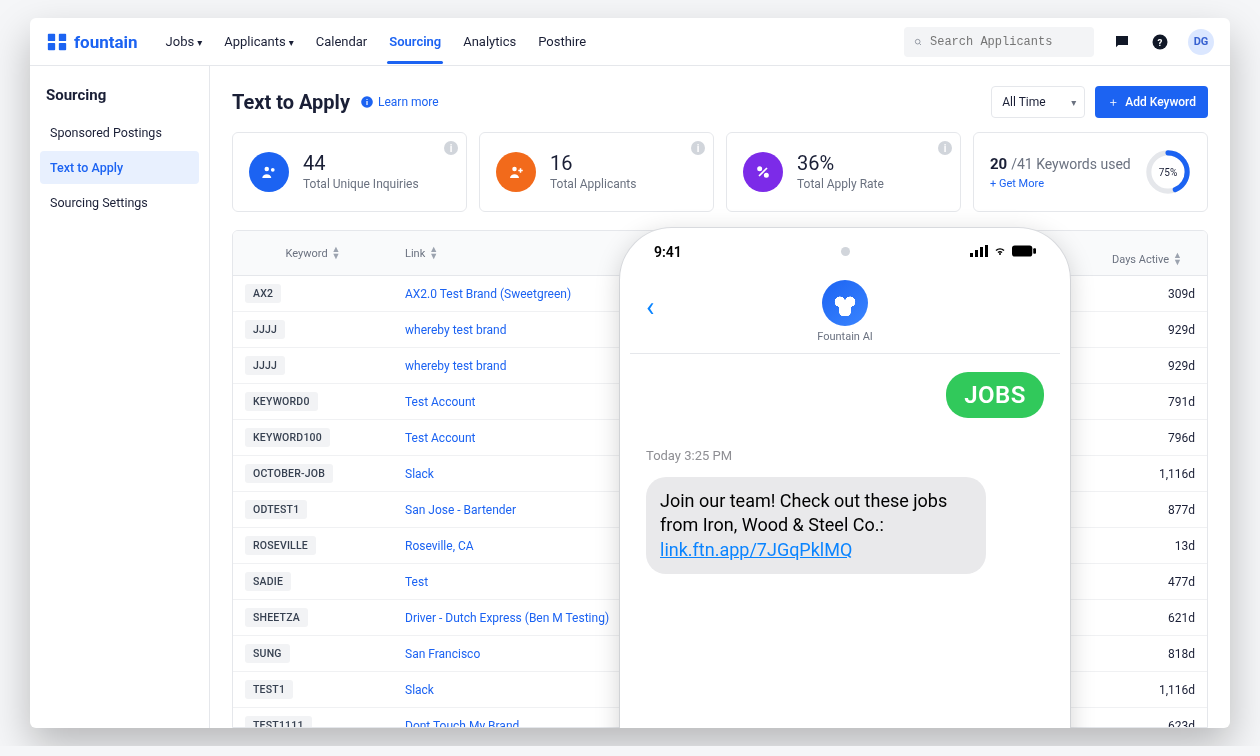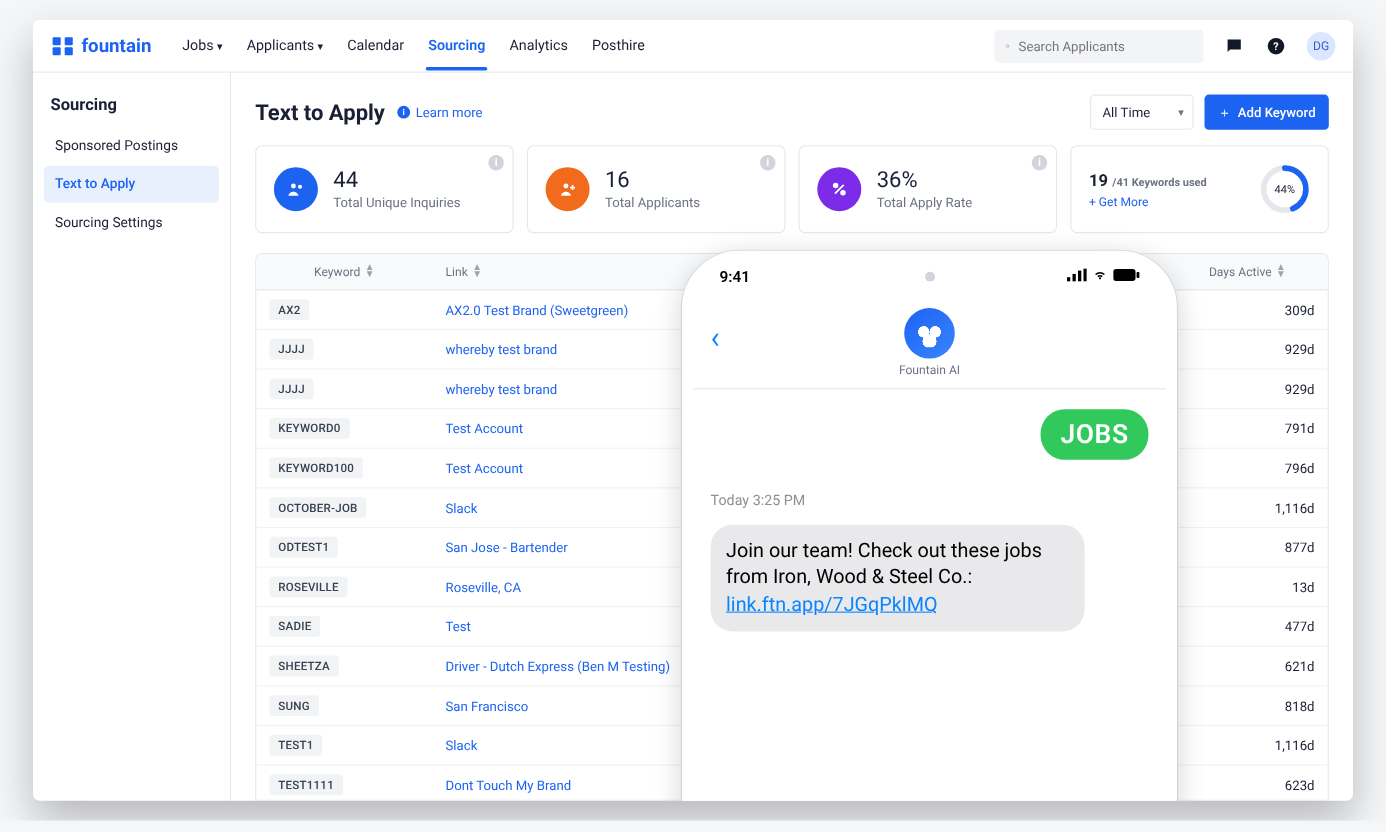--- a/index.html
+++ b/index.html
@@ -22,23 +22,23 @@
   .topbar{height:48px;border-bottom:1px solid var(--border);display:flex;align-items:center;padding:0 16px;gap:18px;font-size:13px;color:var(--text);}
   .logo{display:flex;align-items:center;gap:6px;color:var(--blue);font-weight:700;font-size:17px;}
   .logo svg{width:22px;height:22px;}
   .nav{display:flex;gap:22px;align-items:center;margin-left:10px;}
   .nav-item{cursor:pointer;color:var(--text);padding:14px 0;position:relative;}
   .nav-item.active{color:var(--blue);font-weight:600;}
   .nav-item.active::after{content:"";position:absolute;left:-2px;right:-2px;bottom:-1px;height:3px;background:var(--blue);border-radius:2px;}
   .caret{font-size:10px;margin-left:3px;color:var(--text);}
   .topbar-spacer{flex:1;}
   .search{display:flex;align-items:center;gap:6px;background:#F3F4F6;border-radius:4px;height:30px;padding:0 10px;width:190px;color:#6B7280;}
-  .search input{border:none;outline:none;background:transparent;font-size:12px;flex:1;color:#374151;}
+  .search input{border:none;outline:none;background:transparent;font-size:12px;flex:1;color:#374151;font-family:Liberation Mono, monospace;}
   .top-ico{width:20px;height:20px;display:flex;align-items:center;justify-content:center;color:#111827;cursor:pointer;}
-  .avatar{width:26px;height:26px;border-radius:50%;background:#DBE7FF;color:#3862D1;font-size:11px;font-weight:400;display:flex;align-items:center;justify-content:center;}
+  .avatar{width:26px;height:26px;border-radius:50%;background:#DBE7FF;color:#3862D1;font-size:11px;font-weight:700;display:flex;align-items:center;justify-content:center;}
   
   .body{flex:1;display:flex;min-height:0;}
   .sidebar{width:180px;border-right:1px solid var(--border);padding:14px 10px;}
   .side-title{font-weight:700;font-size:15px;color:var(--text);margin:6px 6px 12px;}
   .side-item{font-size:12.5px;color:var(--text);padding:9px 10px;border-radius:4px;cursor:pointer;margin-bottom:2px;}
   .side-item.active{background:var(--side-active);color:var(--blue);font-weight:500;}
   .main{flex:1;display:flex;flex-direction:column;min-width:0;padding:0;}
   .page-head{display:flex;align-items:center;padding:20px 22px 14px;gap:10px;}
   .page-title{font-size:20px;font-weight:700;color:var(--text);}
   .learn{color:var(--blue);font-size:12px;display:flex;align-items:center;gap:4px;cursor:pointer;}
@@ -50,30 +50,30 @@
   
   .cards{display:flex;gap:12px;padding:0 22px;}
   .card{flex:1;border:1px solid var(--border);border-radius:6px;padding:14px 16px;display:flex;align-items:center;gap:14px;position:relative;min-height:80px;}
   .card .info{position:absolute;top:8px;right:8px;width:14px;height:14px;border-radius:50%;background:#D1D5DB;color:#fff;font-size:10px;display:flex;align-items:center;justify-content:center;font-weight:700;}
   .icon-circle{width:40px;height:40px;border-radius:50%;display:flex;align-items:center;justify-content:center;color:#fff;font-size:16px;flex-shrink:0;}
   .ic-blue{background:var(--blue);} .ic-orange{background:var(--orange);} .ic-purple{background:var(--purple);}
   .metric .big{font-size:20px;font-weight:400;color:var(--text);line-height:1;}
   .metric .lbl{font-size:12px;color:var(--muted);margin-top:4px;}
   .kw-card{justify-content:space-between;}
   .kw-card .left .big{font-size:15px;font-weight:700;color:var(--text);}
-  .kw-card .left .sub{font-size:10px;color:var(--muted);display:inline;font-weight:bold;}
+  .kw-card .left .sub{font-size:14px;color:var(--muted);display:inline;}
   .kw-card .left .get{font-size:11px;color:var(--blue);margin-top:4px;cursor:pointer;display:block;}
   .donut{width:46px;height:46px;position:relative;}
   .donut svg{width:46px;height:46px;transform:rotate(-90deg);}
   .donut .pct{position:absolute;inset:0;display:flex;align-items:center;justify-content:center;font-size:10px;color:var(--text);}
   
   .table-wrap{margin:18px 22px 0;border:1px solid var(--border);border-top-left-radius:6px;border-top-right-radius:6px;overflow:hidden;flex:1;min-height:0;}
   .thead{display:flex;background:#F9FAFB;font-size:11px;color:var(--muted);border-bottom:1px solid var(--border);}
   .th{padding:9px 12px;display:flex;align-items:center;gap:4px;}
-  .col-kw{width:160px;justify-content:center;} .col-link{flex:1;} .col-days{width:120px;justify-content:flex-start;}
+  .col-kw{width:160px;justify-content:center;} .col-link{flex:1;} .col-days{width:120px;justify-content:center;margin-top:12px;}
   .sort{color:#9CA3AF;font-size:9px;line-height:7px;display:flex;flex-direction:column;}
   .tbody{max-height:500px;overflow:auto;}
   .tr{display:flex;align-items:center;border-bottom:1px solid #F0F1F3;font-size:12px;padding:8px 12px;}
   .td-kw{width:160px;}
   .chip{display:inline-block;background:var(--chip);color:#374151;font-size:10.5px;font-weight:500;padding:3px 8px;border-radius:3px;letter-spacing:.2px;}
   .td-link{flex:1;color:var(--blue);cursor:pointer;}
   .td-days{width:120px;text-align:right;color:var(--text);}
   
   .phone{position:absolute;left:590px;top:210px;width:450px;height:600px;z-index:50;pointer-events:none;}
   .phone-body{width:100%;height:100%;background:#fff;border:10px solid #fff;border-radius:52px;box-shadow:0 6px 26px rgba(0,0,0,.18), 0 0 0 1px #E5E7EB;overflow:hidden;position:relative;}
@@ -203,30 +203,30 @@
                 <circle cx="17" cy="17" r="2.5" fill="#fff"></circle>
               </svg>
           </div>
           <div class="metric">
             <div class="big">36%</div>
             <div class="lbl">Total Apply Rate</div>
           </div>
         </div>
         <div class="card kw-card">
           <div class="left">
-            <span class="big">19</span>
+            <span class="big">20</span>
             <span class="sub">/41 Keywords used</span>
             <span class="get">+ Get More</span>
           </div>
           <div class="donut">
             <svg viewBox="0 0 36 36">
               <circle cx="18" cy="18" r="15" fill="none" stroke="#E5E7EB" stroke-width="4"></circle>
               <circle cx="18" cy="18" r="15" fill="none" stroke="var(--blue)" stroke-width="4" stroke-dasharray="41 94" stroke-linecap="round"></circle>
             </svg>
-            <div class="pct">44%</div>
+            <div class="pct">75%</div>
           </div>
         </div>
       </div>
 
       <div class="table-wrap">
         <div class="thead">
           <div class="th col-kw">
               <span>Keyword</span>
               <span class="sort">
                 <span>▲</span>

